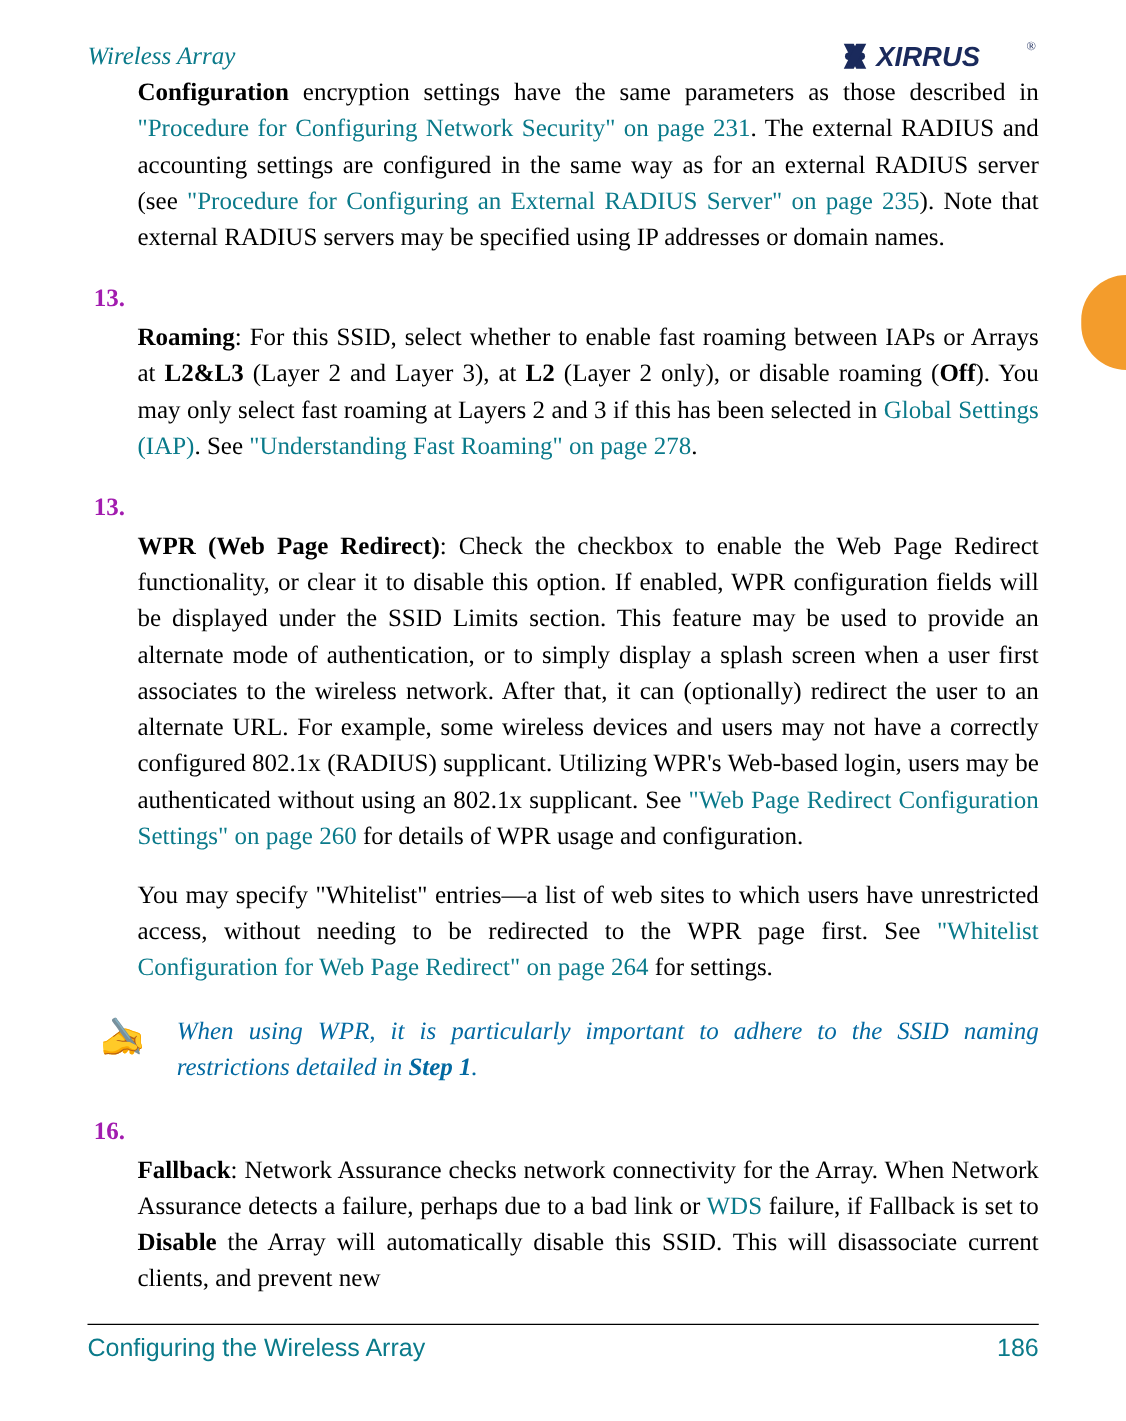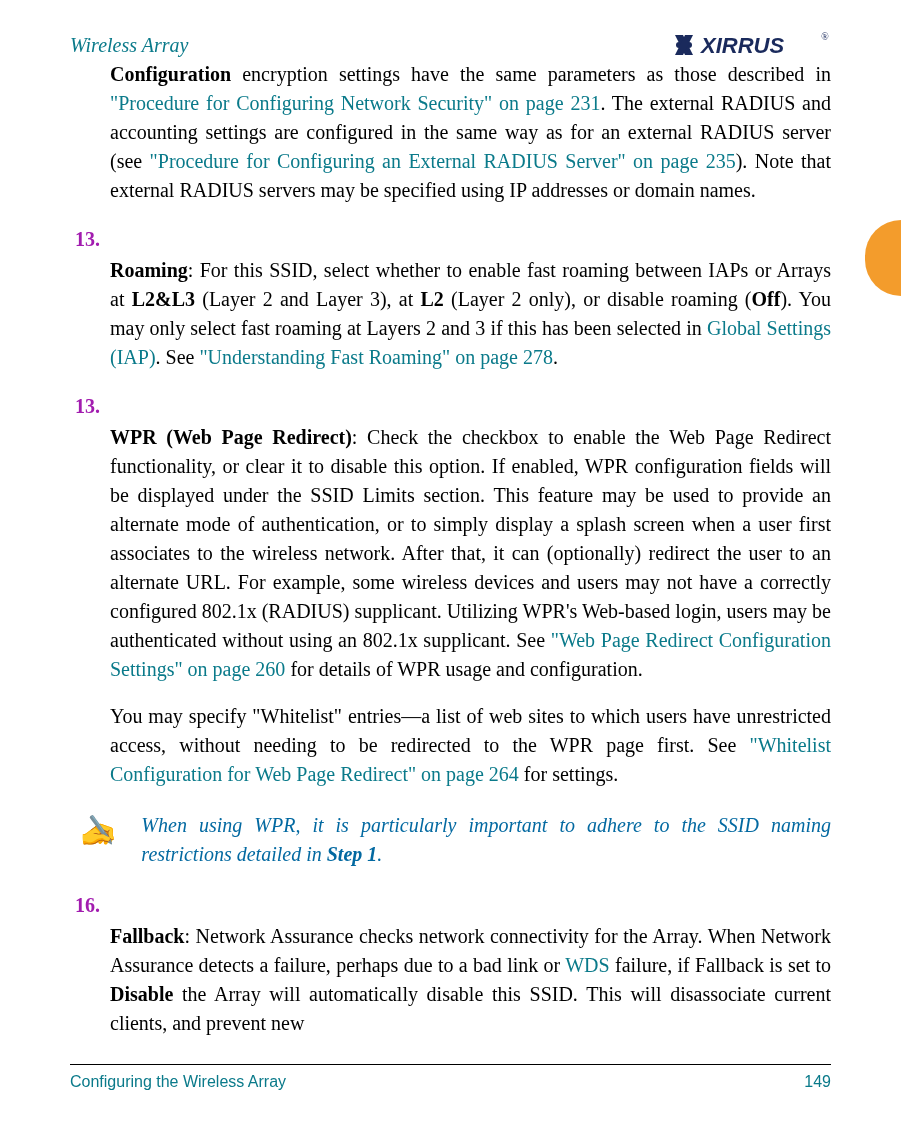--- a/index.html
+++ b/index.html
@@ -92,21 +92,21 @@
   .footer {
     position: absolute;
     left: 70px;
     right: 70px;
     bottom: 46px;
     border-top: 1.5px solid #000;
     padding-top: 8px;
     display: flex;
     justify-content: space-between;
     font-family: Arial, Helvetica, sans-serif;
-    font-size: 16px;
+    font-size: 20px;
     color: #0a7a8a;
   }
   .text-body { flex: 1; margin-top: 31px; }
 </style>
 </head>
 <body>
 
 <div class="page">
   <div class="tab"></div>
 
@@ -162,15 +162,15 @@
       <div class="num">16.</div>
       <div class="text-body">
         <span class="bold">Fallback</span><span>: Network Assurance checks network connectivity for the Array. When Network Assurance detects a failure, perhaps due to a bad link or </span><span class="link">WDS</span><span> failure, if Fallback is set to </span><span class="bold">Disable</span><span> the Array will automatically disable this SSID. This will disassociate current clients, and prevent new</span>
       </div>
     </div>
 
   </div>
 
   <div class="footer">
     <div>Configuring the Wireless Array</div>
-    <div>149</div>
+    <div>186</div>
   </div>
 </div>
 
 </body></html>

